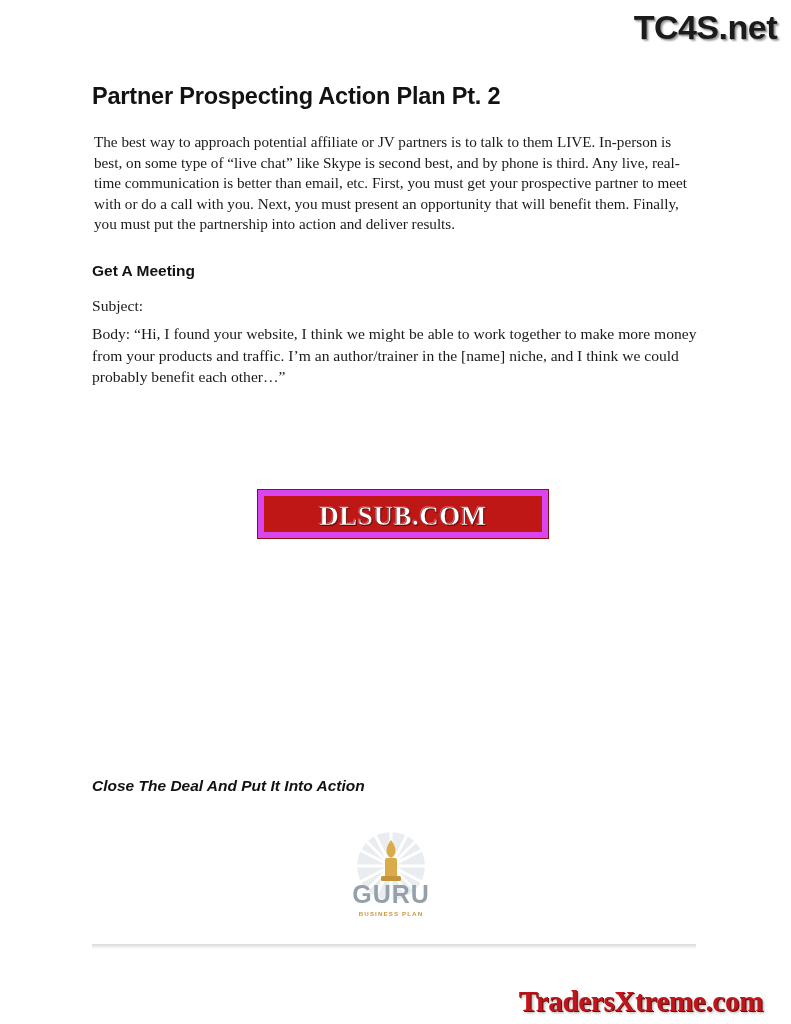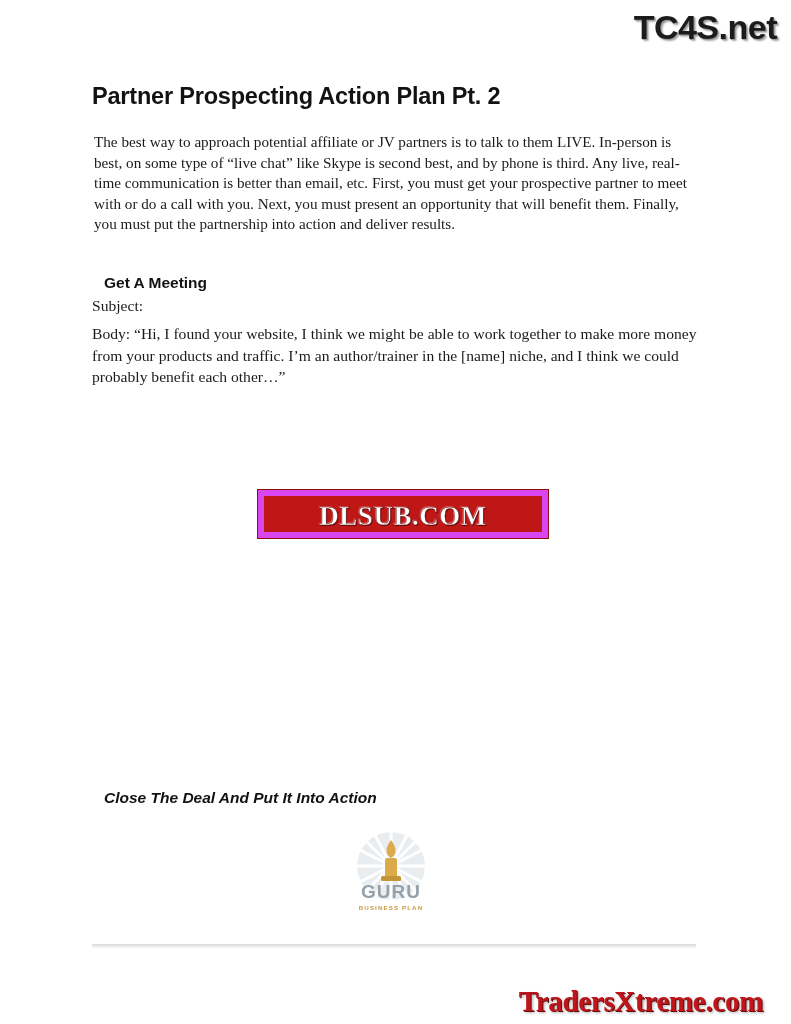--- a/index.html
+++ b/index.html
@@ -64,21 +64,21 @@
     color: #1a1a1a;
     margin: 2px;
     text-align: left;
   }
 
   h2.section {
     font-family: "Liberation Sans", sans-serif;
     font-weight: bold;
     font-size: 15.5px;
     color: #121212;
-    margin: 12px;
+    margin: 0;
   }
 
   p.body-text {
     font-family: "Liberation Serif", serif;
     font-size: 15.6px;
     line-height: 1.38;
     color: #1a1a1a;
     margin: 0;
   }
 
@@ -133,21 +133,21 @@
     position: absolute;
     left: 0;
     top: 56px;
     width: 96px;
     text-align: center;
     font-family: "Liberation Sans", sans-serif;
   }
   .guru-text .guru-main {
     display: block;
     font-weight: bold;
-    font-size: 19px;
+    font-size: 25px;
     color: #8c9aa4;
     letter-spacing: 1px;
     line-height: 1;
   }
   .guru-text .guru-sub {
     display: block;
     font-weight: bold;
     font-size: 6.2px;
     color: #c2902f;
     letter-spacing: 1.1px;

